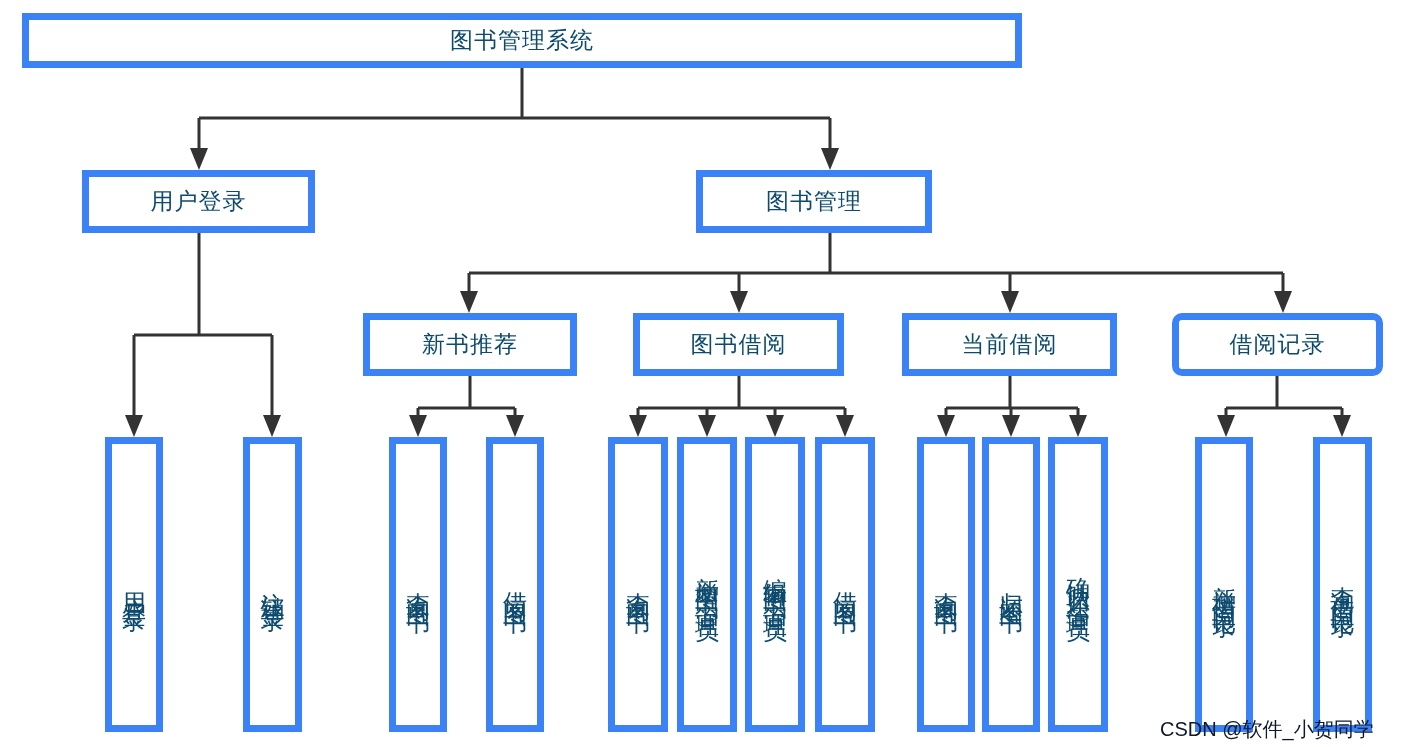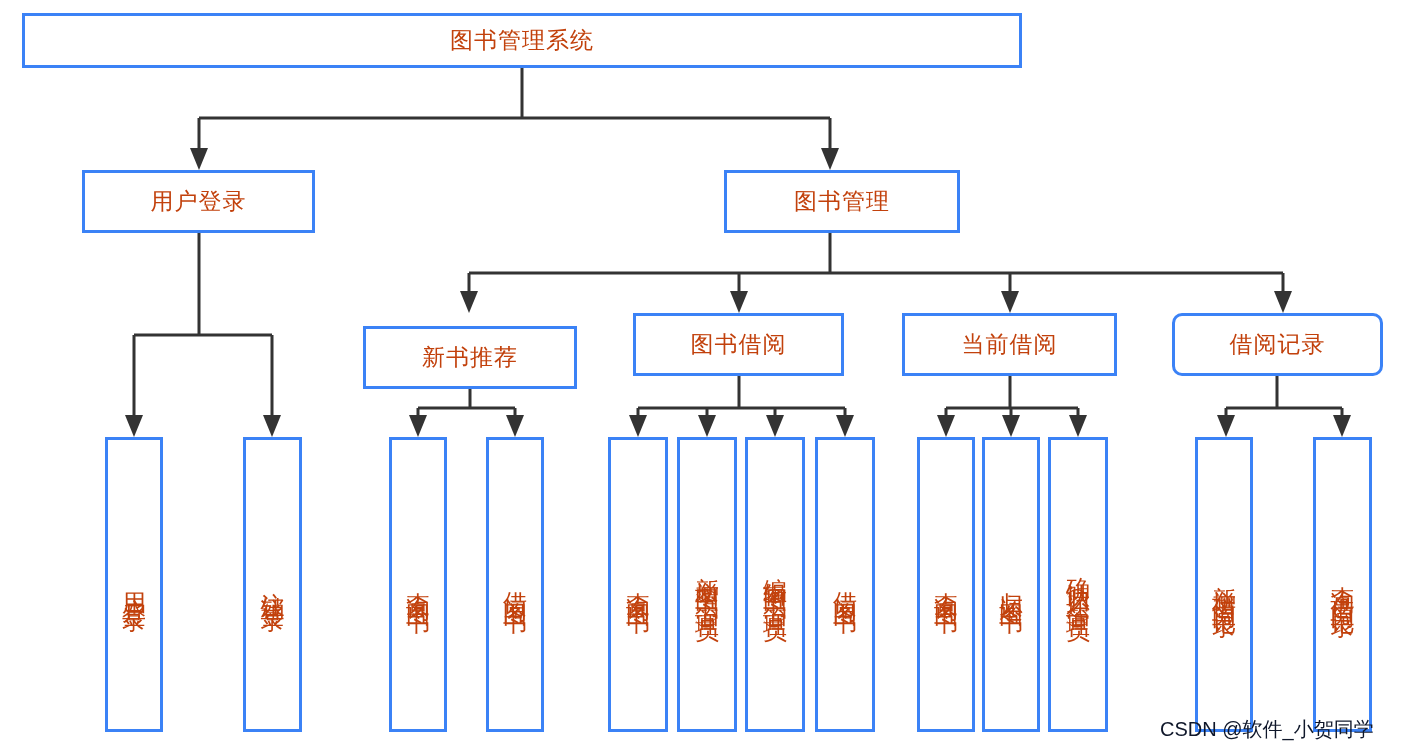--- a/index.html
+++ b/index.html
@@ -17,23 +17,23 @@
   }
   .connectors {
     position: absolute;
     left: 0;
     top: 0;
     z-index: 1;
   }
   .box {
     position: absolute;
     box-sizing: border-box;
-    border: 3px solid #3b82f6;
+    border: 7px solid #3b82f6;
     background: #ffffff;
-    color: #c2410c;
+    color: #0c4a6e;
     display: flex;
     align-items: center;
     justify-content: center;
     z-index: 2;
   }
   .box.hlabel span {
     font-size: 23px;
     letter-spacing: 1px;
     white-space: nowrap;
   }
@@ -101,25 +101,25 @@
     </g>
   </svg>
 
   <div class="box hlabel" style="left:22px; top:13px; width:1000px; height:55px;">
     <span>图书管理系统</span>
   </div>
 
   <div class="box hlabel" style="left:82px; top:170px; width:233px; height:63px;">
     <span>用户登录</span>
   </div>
-  <div class="box hlabel" style="left:724px; top:170px; width:236px; height:63px;">
+  <div class="box hlabel" style="left:696px; top:170px; width:236px; height:63px;">
     <span>图书管理</span>
   </div>
 
-  <div class="box hlabel" style="left:363px; top:326px; width:214px; height:63px;justify-content:center;">
+  <div class="box hlabel" style="left:363px; top:313px; width:214px; height:63px;justify-content:center;">
     <span>新书推荐</span>
   </div>
   <div class="box hlabel" style="left:902px; top:313px; width:215px; height:63px;">
     <span>当前借阅</span>
   </div>
   <div class="box hlabel" style="left:633px; top:313px; width:211px; height:63px;">
     <span>图书借阅</span>
   </div>
   <div class="box hlabel" style="left:1172px; top:313px; width:211px; height:63px;border-radius:10px;">
     <span>借阅记录</span>

